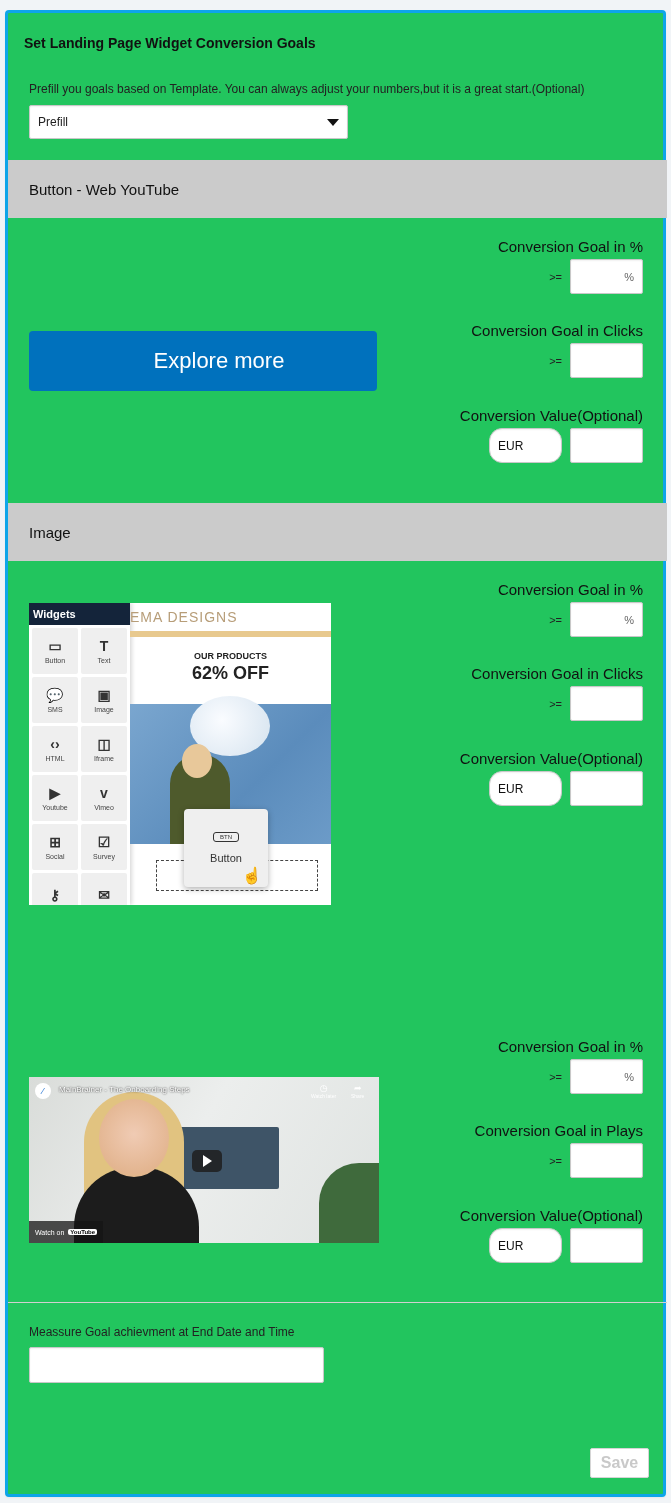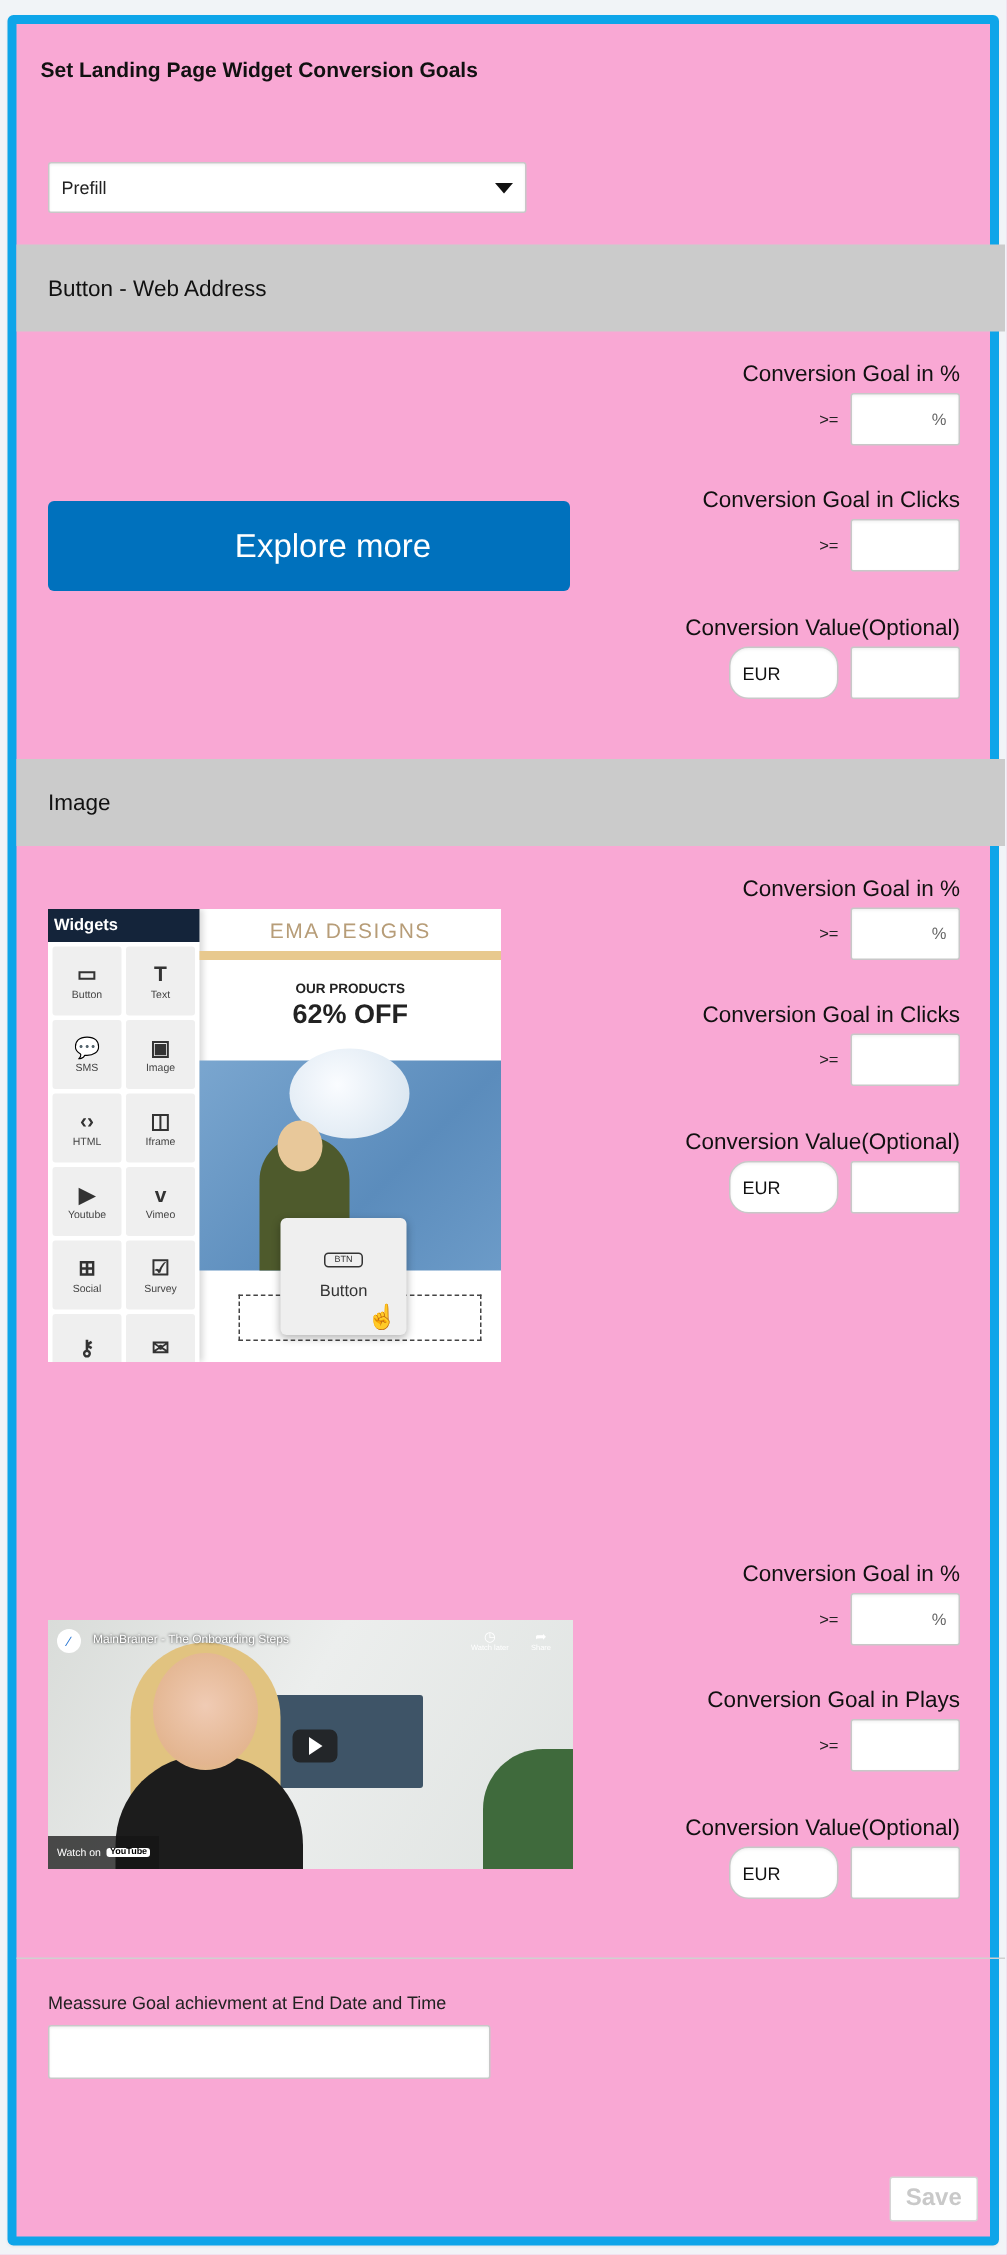--- a/index.html
+++ b/index.html
@@ -1,21 +1,21 @@
 <!DOCTYPE html>
 <html><head>
 <meta charset="utf-8">
 <style>
   * { box-sizing: border-box; margin: 0; padding: 0; }
   html, body { width: 671px; height: 1503px; background: #f1f4f7; overflow: hidden; }
   body { font-family: "Liberation Sans", sans-serif; color: #222; position: relative; }
 
   .card {
     position: absolute; left: 5px; top: 10px; width: 661px; height: 1487px;
-    background: #f9a8d4; border: 6px solid #0ea5e9; border-radius: 4px;
+    background: #22c55e; border: 3px solid #0ea5e9; border-radius: 4px;
     box-shadow: 0 1px 2px rgba(0,0,0,0.05);
   }
   .title { position: absolute; left: 16px; top: 22px; font-size: 14px; font-weight: bold; color: #111; }
   .prefill-label { position: absolute; left: 21px; top: 69px; font-size: 12px; color: #222; }
   .select {
     position: absolute; left: 21px; top: 92px; width: 319px; height: 34px;
     border: 1px solid #c8c8c8; border-radius: 2px; background: #fff;
     box-shadow: inset 0 1px 2px rgba(0,0,0,0.06);
     font-size: 12px; padding: 0 8px; display: flex; align-items: center; justify-content: space-between;
   }
@@ -45,21 +45,21 @@
   }
 
   
   .img-preview { position: absolute; left: 21px; top: 590px; width: 302px; height: 302px; background: #fff; overflow: hidden; }
   .wpanel { position: absolute; left: 0; top: 0; width: 101px; height: 302px; background: #fff; box-shadow: 2px 0 4px rgba(0,0,0,0.15); }
   .wpanel-head { height: 22px; background: #14243a; color: #fff; font-size: 11px; font-weight: bold; padding: 5px 4px; }
   .wgrid { display: grid; grid-template-columns: 46px 46px; gap: 3px; padding: 3px; }
   .wcell { height: 46px; background: #efefef; border-radius: 2px; display: flex; flex-direction: column; align-items: center; justify-content: center; font-size: 7px; color: #444; }
   .wcell .g { font-size: 14px; color: #333; margin-bottom: 3px; font-weight: bold; }
   .emaside { position: absolute; left: 101px; top: 0; width: 201px; height: 302px; }
-  .ema-title { text-align: center; color: #b79d78; font-size: 14px; letter-spacing: 1px; margin-top: 6px; }
+  .ema-title { color: #b79d78; font-size: 14px; letter-spacing: 1px; margin-top: 6px; }
   .ema-bar { height: 6px; background: #e8c98e; margin-top: 6px; }
   .ema-sub { text-align: center; font-size: 9px; font-weight: bold; margin-top: 14px; color: #222; }
   .ema-off { text-align: center; font-size: 18px; font-weight: bold; color: #222; margin-top: 2px; }
   .ema-photo { position: absolute; left: 0; top: 101px; width: 201px; height: 140px; background: linear-gradient(135deg,#7aa6cf,#5b8cbc 60%,#6c9bc8); }
   .balloons { position: absolute; left: 60px; top: -8px; width: 80px; height: 60px; border-radius: 50%; background: radial-gradient(circle at 40% 40%, #fafcff, #d4e2ee); }
   .person { position: absolute; left: 40px; top: 50px; width: 60px; height: 90px; border-radius: 30px 30px 0 0; background: #4e5a2c; }
   .person-head { position: absolute; left: 52px; top: 40px; width: 30px; height: 34px; border-radius: 50%; background: #e8c89a; }
   .btn-pop { position: absolute; left: 54px; top: 206px; width: 84px; height: 78px; background: #efefef; border-radius: 4px; box-shadow: 0 2px 6px rgba(0,0,0,0.3); display: flex; flex-direction: column; align-items: center; justify-content: center; font-size: 11px; color: #333; }
   .btn-pop .btn-tag { border: 1.5px solid #333; border-radius: 3px; font-size: 6px; padding: 1px 6px; margin-bottom: 10px; }
   .dash-box { position: absolute; left: 26px; top: 257px; width: 162px; height: 31px; border: 1px dashed #444; }
@@ -83,26 +83,27 @@
   .divider { position: absolute; left: 0; top: 1289px; width: 659px; height: 1px; background: #d0d0d0; }
   .end-label { position: absolute; left: 21px; top: 1312px; font-size: 12px; color: #222; }
   .end-input { position: absolute; left: 21px; top: 1334px; width: 295px; height: 36px; border: 1px solid #c8c8c8; border-radius: 2px; background: #fff; box-shadow: inset 0 1px 2px rgba(0,0,0,0.06); }
   .save-btn { position: absolute; left: 582px; top: 1435px; width: 59px; height: 30px; border: 1px solid #d5d5d5; border-radius: 2px; background: #fff; color: #c9c9c9; font-size: 16px; font-weight: bold; display: flex; align-items: center; justify-content: center; }
 </style>
 </head>
 <body>
 
 <div class="card">
   <div class="title">Set Landing Page Widget Conversion Goals</div>
+  <div class="prefill-label">Prefill you goals based on Template. You can always adjust your numbers,but it is a great start.(Optional)</div>
   <div class="select">
     <span>Prefill</span>
     <span class="caret"></span>
   </div>
 
-  <div class="section-header" style="top:147px;">Button - Web Address</div>
+  <div class="section-header" style="top:147px;">Button - Web YouTube</div>
   <button class="explore-btn">Explore more</button>
   <div class="goals" style="top:225px;height:230px;">
     <div class="goal-label" style="top:0;">Conversion Goal in %</div>
     <div class="goal-row" style="top:21px;">
       <span class="ge">&gt;=</span>
       <div class="field pct">
           <span>%</span>
         </div>
     </div>
     <div class="goal-label" style="top:84px;">Conversion Goal in Clicks</div>

